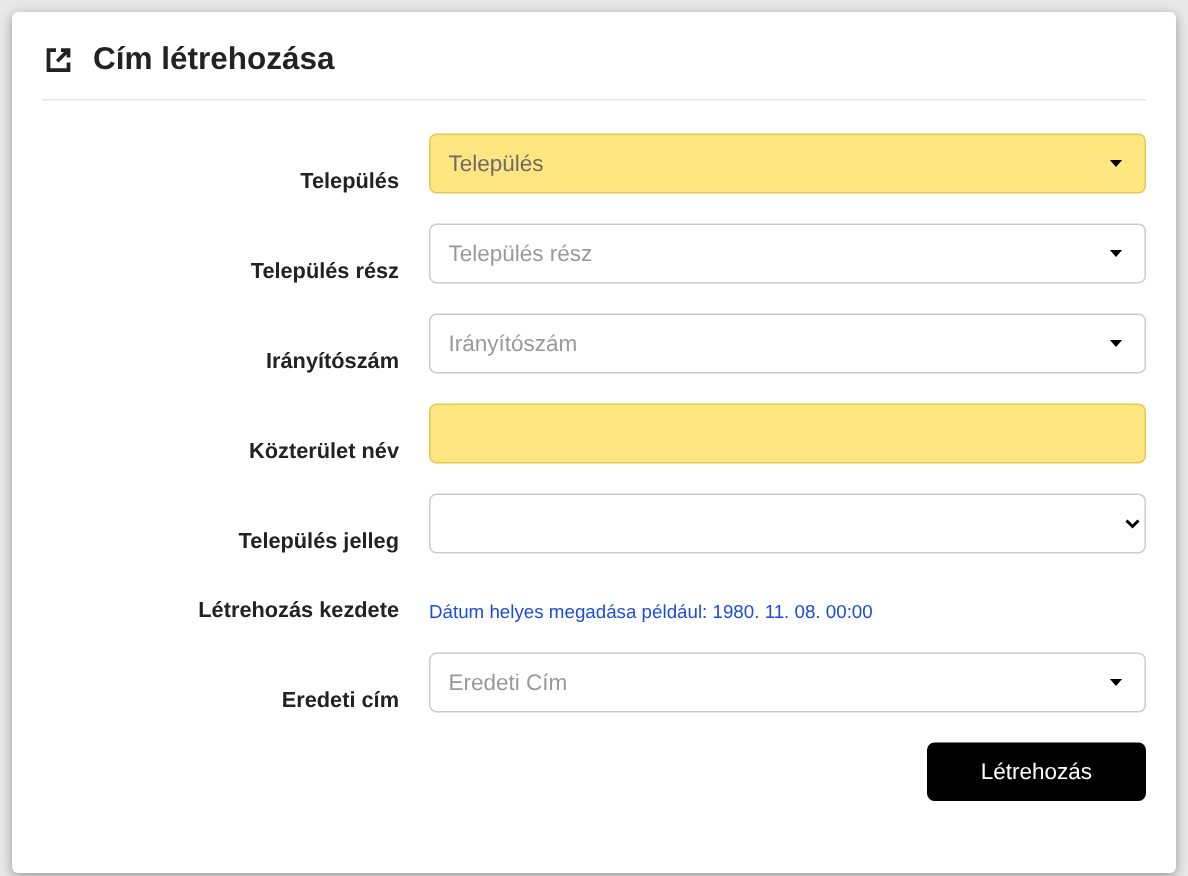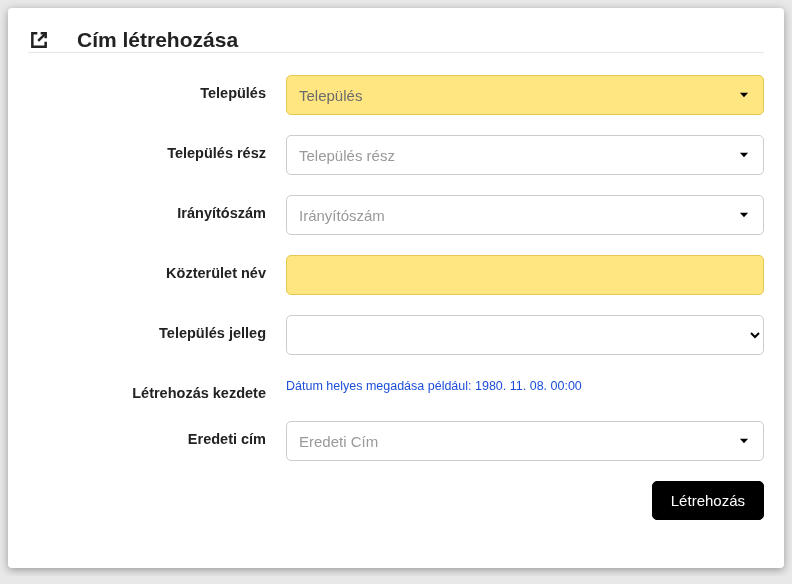--- a/index.html
+++ b/index.html
@@ -12,39 +12,39 @@
       width: 776px;
       background: #fff;
       border-radius: 4px;
       box-shadow: 0 2px 8px rgba(0,0,0,0.35);
       padding: 20px;
     }
     .header {
       display: flex;
       align-items: center;
       border-bottom: 1px solid #e6e6e6;
+      padding-bottom: 14px;
       margin-bottom: 22px;
-      gap: 15px;
     }
     .header-icon {
       width: 22px;
       height: 22px;
       margin-right: 12px;
       display: inline-flex;
       align-items: center;
       justify-content: center;
     }
     .header h2 {
       font-size: 21px;
       font-weight: 600;
       color: #222;
     }
     .form-row {
       display: flex;
-      align-items: flex-start;
+      align-items: flex-end;
       margin-bottom: 20px;
     }
     .form-label {
       width: 258px;
       text-align: right;
       padding-right: 20px;
       font-weight: 700;
       font-size: 14.5px;
       color: #222;
       padding-top: 10px;
@@ -132,21 +132,21 @@
       display: flex;
       justify-content: flex-end;
       margin-top: 8px;
       margin-bottom: 28px;
     }
     .btn-primary {
       background: #000;
       color: #fff;
       border: 1px solid #000;
       border-radius: 5px;
-      padding: 10px 18px;
+      padding: 10px 35px;
       font-size: 15px;
       cursor: pointer;
     }
   </style>
 </head>
 <body>
 
 <div class="modal">
   <div class="header">
     <span class="header-icon">

